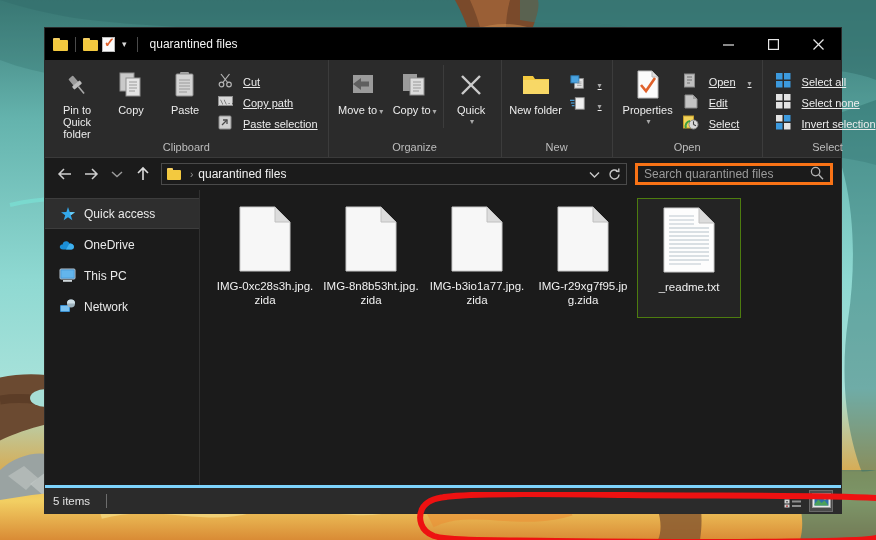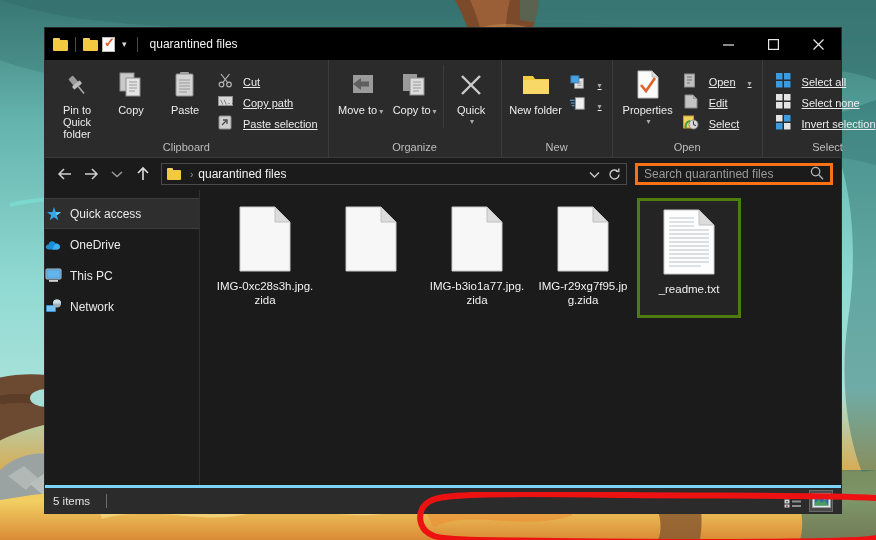--- a/index.html
+++ b/index.html
@@ -153,32 +153,32 @@
   #searchbox .sph { font-size: 12px; color: #9b9b9b; }
 
   
   #body { flex: 1; display: flex; min-height: 0; background: #1b1b1b; }
   #sidebar {
     width: 155px; background: #1b1b1b; border-right: 1px solid #303030;
     padding-top: 8px;
   }
   .sbitem {
     height: 31px; display: flex; align-items: center; gap: 8px;
-    font-size: 12px; color: #eaeaea;
+    padding-left: 14px; font-size: 12px; color: #eaeaea;
   }
   .sbitem.selected { background: #2e2e2e; border: 1px solid #3d3d3d; border-left: none; border-right: none; }
   .sbicon { width: 17px; height: 17px; display: flex; align-items: center; justify-content: center; }
 
   #content { flex: 1; position: relative; background: #1b1b1b; padding: 8px 0 0 12px; }
   #filegrid { display: flex; flex-wrap: wrap; align-content: flex-start; }
   .fileitem {
     width: 104px; height: 120px; margin: 0 1px; padding-top: 8px;
     display: flex; flex-direction: column; align-items: center;
   }
-  .fileitem.selected { border: 3px solid #4d7c0f; background: #242424; }
+  .fileitem.selected { border: 1px solid #4d7c0f; background: #242424; }
   .fname {
     margin-top: 7px; font-size: 11.5px; color: #f0f0f0; text-align: center;
     line-height: 14px; width: 98px; word-break: break-all;
   }
   .doc-icon { width: 52px; height: 66px; position: relative; }
 
   
   #statusbar {
     flex: 0 0 28px; background: #2b2b2b; border-top: 3px solid #7dd3fc;
     display: flex; align-items: center; padding: 0 8px;
@@ -655,20 +655,21 @@
           <span class="fname">IMG-0xc28s3h.jpg.zida</span>
         </div>
 
         <div class="fileitem">
           <span class="doc-icon">
             <svg width="52" height="66" viewBox="0 0 52 66">
               <path d="M1 1 h35 l15 15 v49 h-50 z" fill="#f7f7f7" stroke="#c9c9c9"></path>
               <path d="M36 1 v15 h15 z" fill="#dcdcdc" stroke="#c0c0c0"></path>
             </svg>
           </span>
+          <span class="fname">IMG-8n8b53ht.jpg.zida</span>
         </div>
 
         <div class="fileitem">
           <span class="doc-icon">
             <svg width="52" height="66" viewBox="0 0 52 66">
               <path d="M1 1 h35 l15 15 v49 h-50 z" fill="#f7f7f7" stroke="#c9c9c9"></path>
               <path d="M36 1 v15 h15 z" fill="#dcdcdc" stroke="#c0c0c0"></path>
             </svg>
           </span>
           <span class="fname">IMG-b3io1a77.jpg.zida</span>

